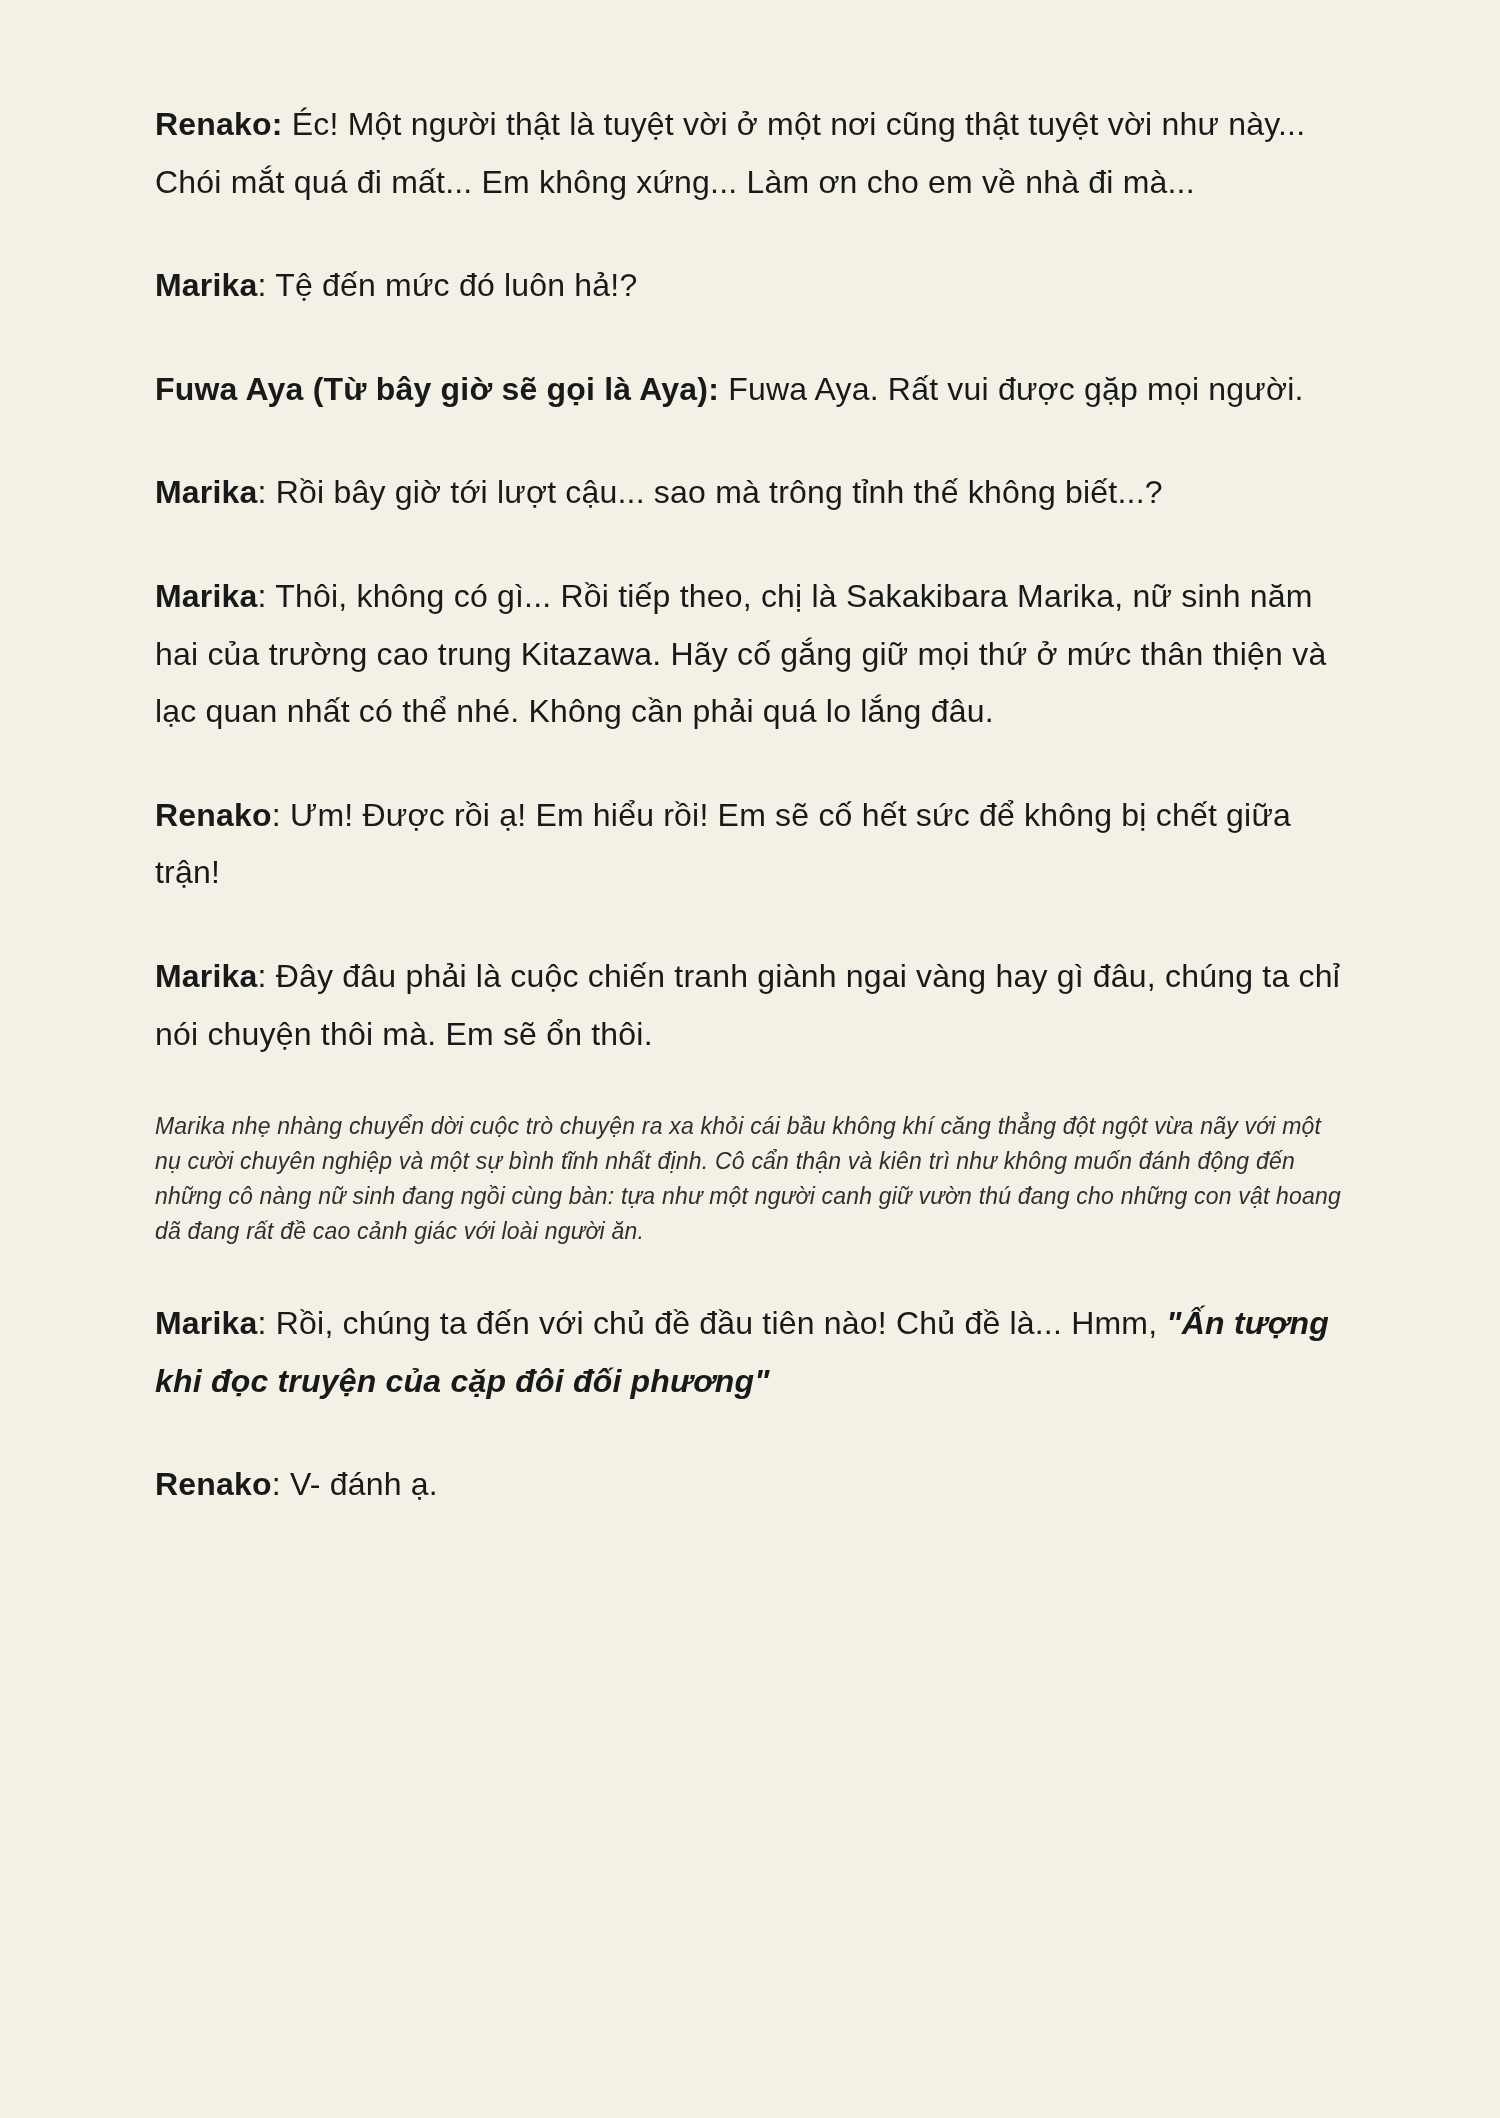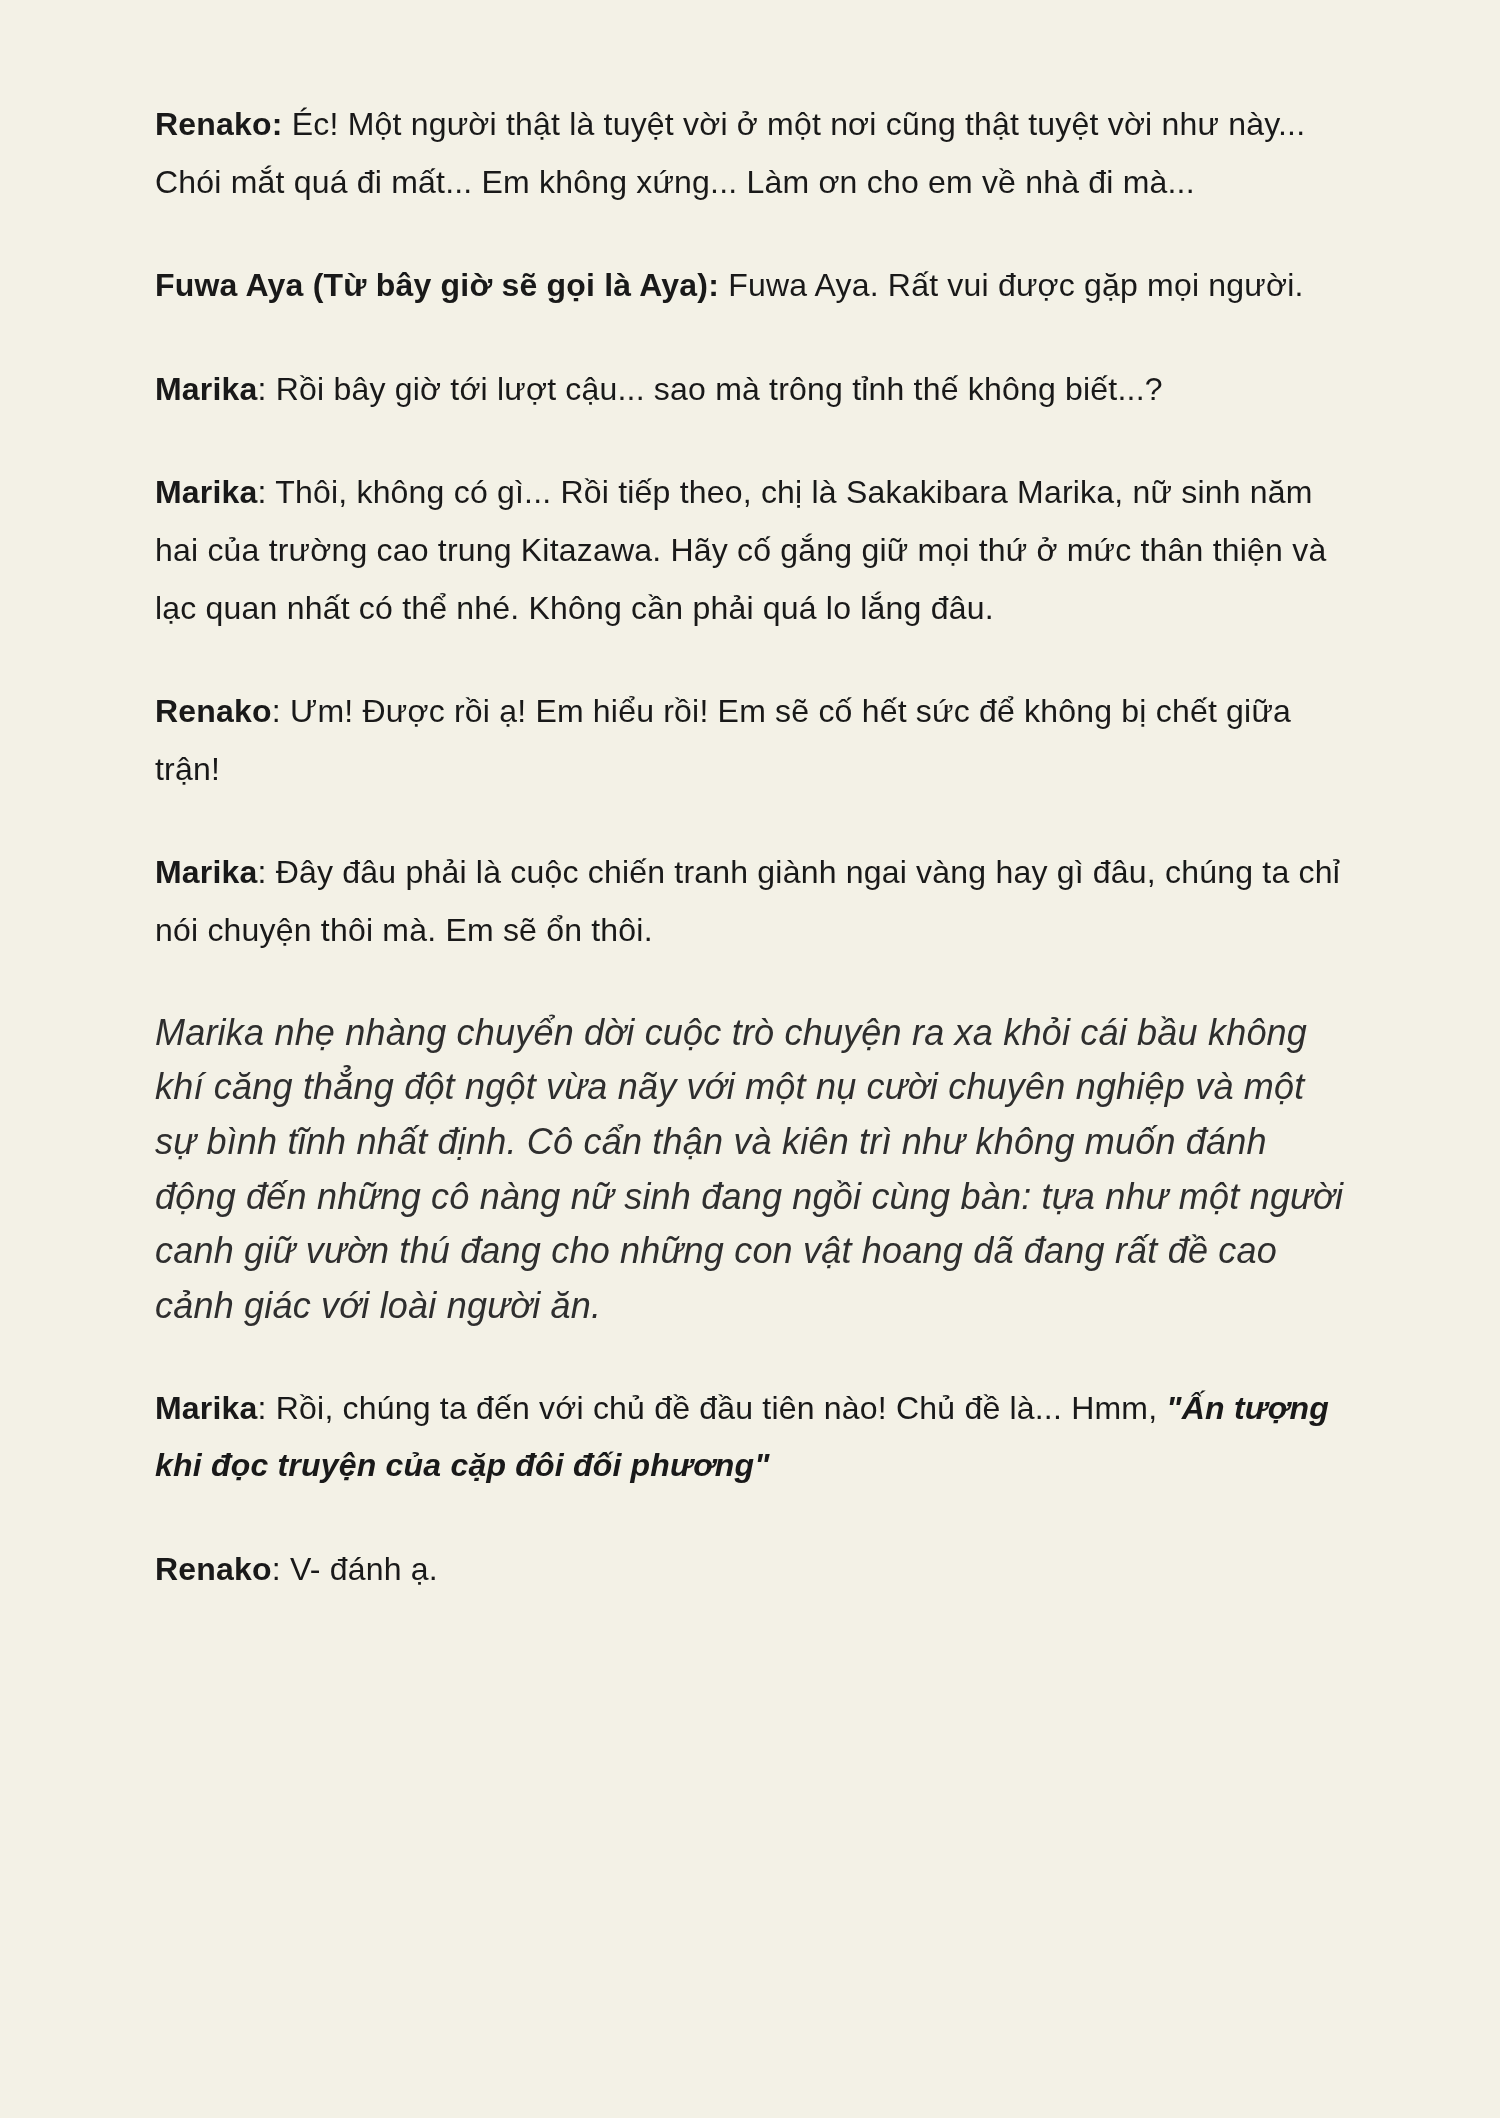--- a/index.html
+++ b/index.html
@@ -23,41 +23,42 @@
     width: 100%;
   }
   p.para {
     margin: 0 0 46px 0;
     font-size: 32px;
     line-height: 1.8;
     letter-spacing: 0.2px;
   }
   p.para.narration {
     font-style: italic;
-    font-size: 36px;
+    font-size: 23px;
     line-height: 1.52;
     color: #2e2e2e;
   }
   .seg-bold {
     font-weight: 700;
   }
   .seg-normal {
     font-weight: 400;
   }
   .seg-bold-italic {
     font-weight: 700;
     font-style: italic;
   }
 </style>
 </head>
 <body>
 
 <div class="page">
   <div class="transcript" id="transcript">
       <p class="para dialogue"><span class="seg-bold">Renako:</span><span class="seg-normal"> Éc! Một người thật là tuyệt vời ở một nơi cũng thật tuyệt vời như này... Chói mắt quá đi mất... Em không xứng... Làm ơn cho em về nhà đi mà...</span></p>
+      <p class="para dialogue"><span class="seg-bold">Marika</span><span class="seg-normal">: Tệ đến mức đó luôn hả!?</span></p>
       <p class="para dialogue"><span class="seg-bold">Fuwa Aya (Từ bây giờ sẽ gọi là Aya):</span><span class="seg-normal"> Fuwa Aya. Rất vui được gặp mọi người.</span></p>
       <p class="para dialogue"><span class="seg-bold">Marika</span><span class="seg-normal">: Rồi bây giờ tới lượt cậu... sao mà trông tỉnh thế không biết...?</span></p>
       <p class="para dialogue"><span class="seg-bold">Marika</span><span class="seg-normal">: Thôi, không có gì... Rồi tiếp theo, chị là Sakakibara Marika, nữ sinh năm hai của trường cao trung Kitazawa. Hãy cố gắng giữ mọi thứ ở mức thân thiện và lạc quan nhất có thể nhé. Không cần phải quá lo lắng đâu.</span></p>
       <p class="para dialogue"><span class="seg-bold">Renako</span><span class="seg-normal">: Ưm! Được rồi ạ! Em hiểu rồi! Em sẽ cố hết sức để không bị chết giữa trận!</span></p>
       <p class="para dialogue"><span class="seg-bold">Marika</span><span class="seg-normal">: Đây đâu phải là cuộc chiến tranh giành ngai vàng hay gì đâu, chúng ta chỉ nói chuyện thôi mà. Em sẽ ổn thôi.</span></p>
       <p class="para narration"><span class="seg-normal">Marika nhẹ nhàng chuyển dời cuộc trò chuyện ra xa khỏi cái bầu không khí căng thẳng đột ngột vừa nãy với một nụ cười chuyên nghiệp và một sự bình tĩnh nhất định. Cô cẩn thận và kiên trì như không muốn đánh động đến những cô nàng nữ sinh đang ngồi cùng bàn: tựa như một người canh giữ vườn thú đang cho những con vật hoang dã đang rất đề cao cảnh giác với loài người ăn.</span></p>
       <p class="para dialogue"><span class="seg-bold">Marika</span><span class="seg-normal">: Rồi, chúng ta đến với chủ đề đầu tiên nào! Chủ đề là... Hmm, </span><span class="seg-bold-italic">"Ấn tượng khi đọc truyện của cặp đôi đối phương"</span></p>
       <p class="para dialogue"><span class="seg-bold">Renako</span><span class="seg-normal">: V- đánh ạ.</span></p>
     </div>
 </div>

